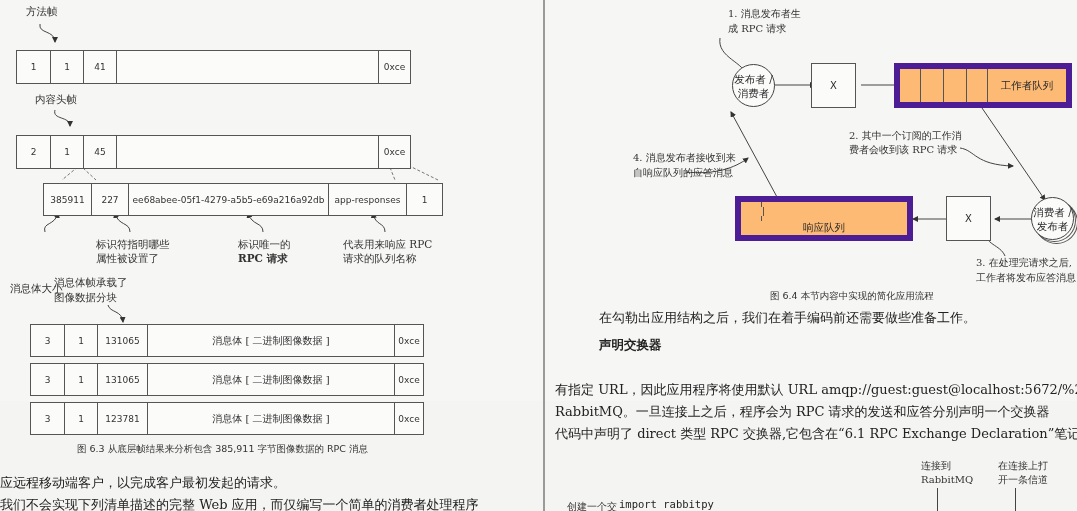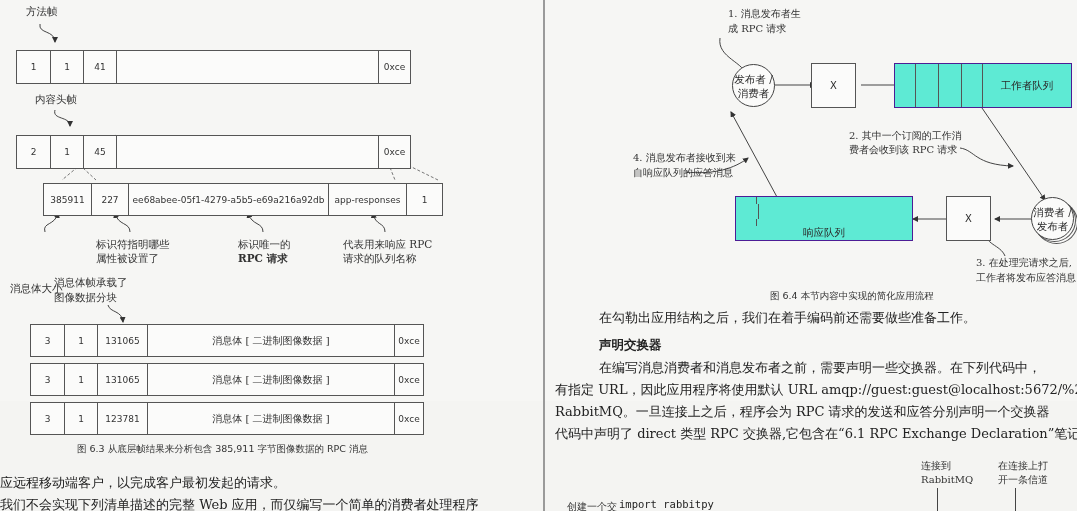--- a/index.html
+++ b/index.html
@@ -19,21 +19,21 @@
   .cell-zh{font-family:"DejaVu Serif",serif;font-size:10px;}
   .caption{position:absolute;font-family:"DejaVu Sans","Liberation Sans",sans-serif;font-size:9.5px;color:#333;white-space:nowrap;}
   .body-text{position:absolute;font-size:13px;line-height:22px;color:#222;white-space:nowrap;}
   .heading{position:absolute;font-family:"DejaVu Sans","Liberation Sans",sans-serif;font-weight:bold;font-size:12.5px;color:#222;}
   .code{position:absolute;font-family:"DejaVu Sans Mono","Liberation Mono",monospace;font-size:10.5px;color:#222;white-space:nowrap;}
   svg{position:absolute;left:0;top:0;overflow:visible;}
   .circle{position:absolute;border:1px solid #444;border-radius:50%;background:#fbfbfa;display:flex;align-items:center;justify-content:center;
           text-align:center;font-size:10.5px;line-height:14px;box-sizing:border-box;}
   .box{position:absolute;border:1px solid #555;background:#fbfbfa;display:flex;align-items:center;justify-content:center;
        font-family:"DejaVu Sans","Liberation Sans",sans-serif;font-size:10px;box-sizing:border-box;}
-  .queue{position:absolute;border:1px solid #4c1d95;background:#5eead4;display:flex;box-sizing:border-box;}
+  .queue{position:absolute;border:6px solid #4c1d95;background:#fdba74;display:flex;box-sizing:border-box;}
   .qslot{border-right:1px solid #555;height:100%;box-sizing:border-box;}
   .qname{flex:1;display:flex;align-items:center;justify-content:center;font-size:10.5px;}
 </style>
 </head>
 <body>
 
 <div class="page page-left">
 
   <svg width="543" height="511">
     <defs>
@@ -199,21 +199,20 @@
   </div>
 
   <div class="lbl lbl-small" style="left:431px;top:255px;">3. 在处理完请求之后,</div>
   <div class="lbl lbl-small" style="left:431px;top:270px;text-align:center;">工作者将发布应答消息</div>
 
   <div class="caption" style="left:225px;top:290px;">图 6.4    本节内容中实现的简化应用流程</div>
 
   <div class="body-text" style="left:54px;top:307px;">在勾勒出应用结构之后，我们在着手编码前还需要做些准备工作。</div>
   <div class="heading" style="left:54px;top:337px;">声明交换器</div>
 
-  <div class="body-text" style="left:54px;top:357px;">在编写消息消费者和消息发布者之前，需要声明一些交换器。在下列代码中，</div>
   <div class="body-text" style="left:10px;top:379px;">有指定 URL，因此应用程序将使用默认 URL amqp://guest:guest@localhost:5672/%2F</div>
   <div class="body-text" style="left:10px;top:401px;">RabbitMQ。一旦连接上之后，程序会为 RPC 请求的发送和应答分别声明一个交换器</div>
   <div class="body-text" style="left:10px;top:423px;">代码中声明了 direct 类型 RPC 交换器,它包含在“6.1 RPC Exchange Declaration”笔记</div>
 
   <div class="lbl lbl-small" style="left:376px;top:458px;">连接到</div>
   <div class="lbl lbl-small" style="left:376px;top:472px;">RabbitMQ</div>
   <div class="lbl lbl-small" style="left:453px;top:458px;">在连接上打</div>
   <div class="lbl lbl-small" style="left:453px;top:472px;">开一条信道</div>
   <div class="abs" style="left:392px;top:488px;width:1px;height:23px;background:#444;"></div>
   <div class="abs" style="left:470px;top:488px;width:1px;height:23px;background:#444;"></div>

